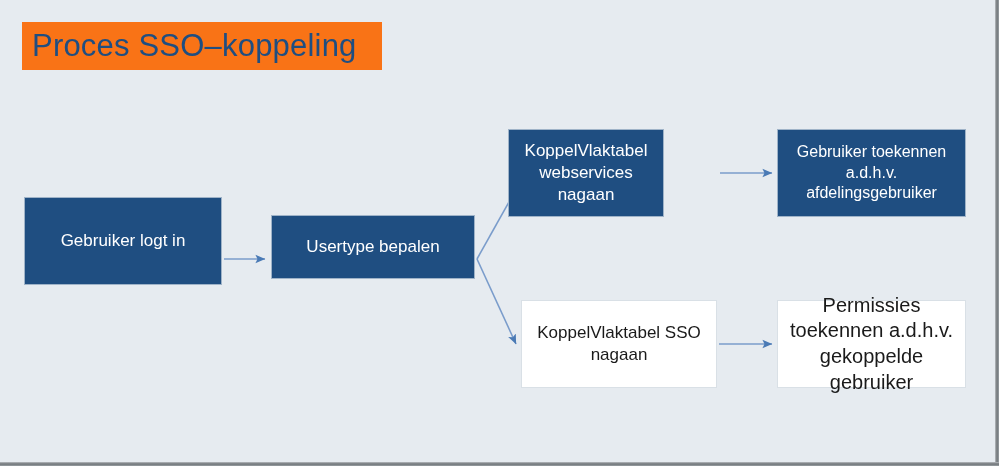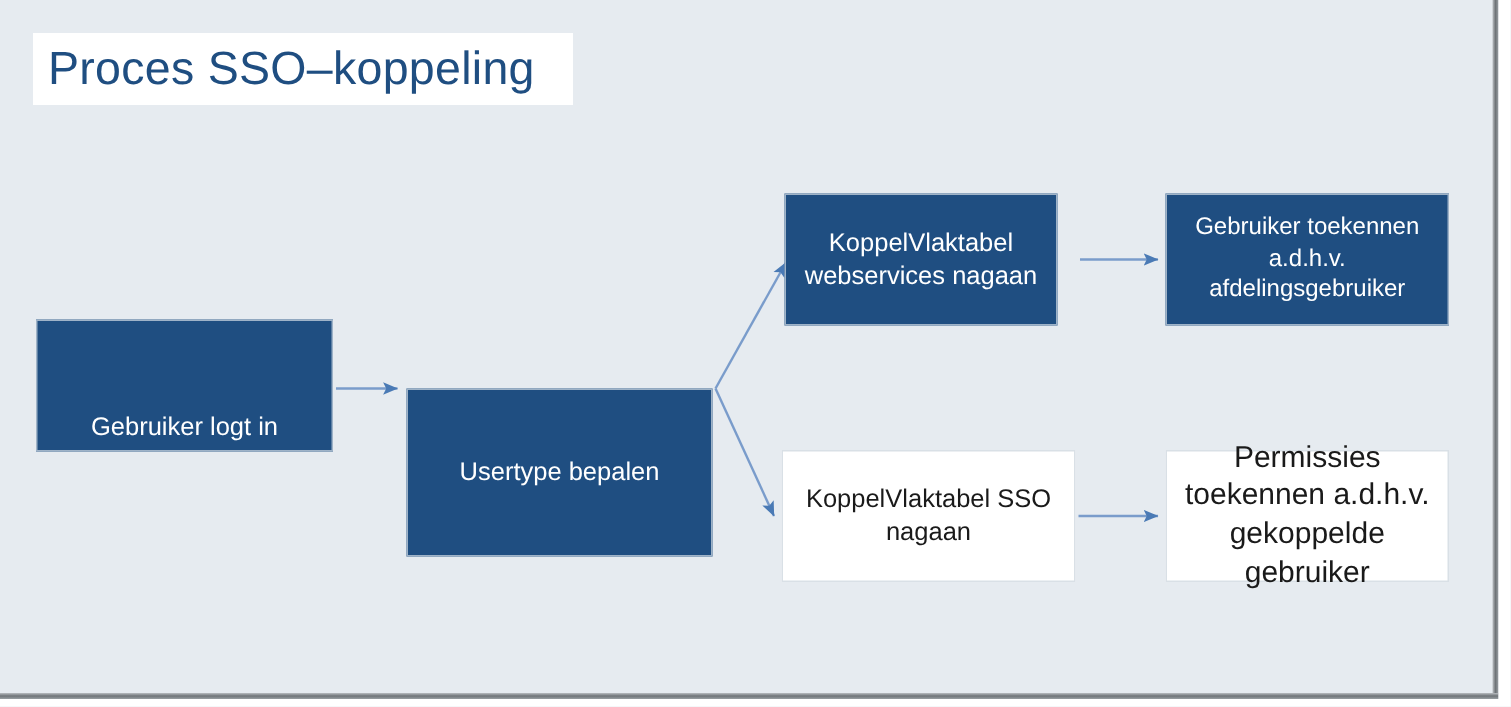--- a/index.html
+++ b/index.html
@@ -45,21 +45,21 @@
     left: 0; bottom: 0; height: 5px; width: 1007px;
     background: #ffffff;
   }
 
   #title-box {
     position: absolute;
     left: 22px;
     top: 22px;
     width: 360px;
     height: 48px;
-    background: #ffffff;
+    background: #f97316;
     display: flex;
     align-items: center;
   }
   #title-text {
     color: #1f4e81;
     font-size: 31px;
     font-weight: normal;
     letter-spacing: 0.2px;
     padding-left: 10px;
     white-space: nowrap;
@@ -82,23 +82,23 @@
     border: 1px solid #9fb3c8;
   }
   .node.hollow {
     background: #ffffff;
     color: #1a1a1a;
     border: 1px solid #d9e0e6;
   }
   .node .label { display: block; }
 
   
-  #node-login        { left: 24px;  top: 213px; width: 198px; height: 88px; align-items: flex-end; }
-  #node-usertype     { left: 271px; top: 215px; width: 204px; height: 112px; margin-top: 44px; }
-  #node-kvt-ws       { left: 523px; top: 129px; width: 182px; height: 88px; }
+  #node-login        { left: 24px;  top: 197px; width: 198px; height: 88px; }
+  #node-usertype     { left: 271px; top: 215px; width: 204px; height: 64px; }
+  #node-kvt-ws       { left: 508px; top: 129px; width: 156px; height: 88px; }
   #node-perm-afd     { left: 777px; top: 129px; width: 189px; height: 88px; font-size: 16px; }
   #node-kvt-sso      { left: 521px; top: 300px; width: 196px; height: 88px; }
   #node-perm-gek     { left: 777px; top: 300px; width: 189px; height: 88px; font-size: 20px; }
 
   #connectors {
     position: absolute;
     left: 0; top: 0;
     width: 1007px;
     height: 471px;
     pointer-events: none;

